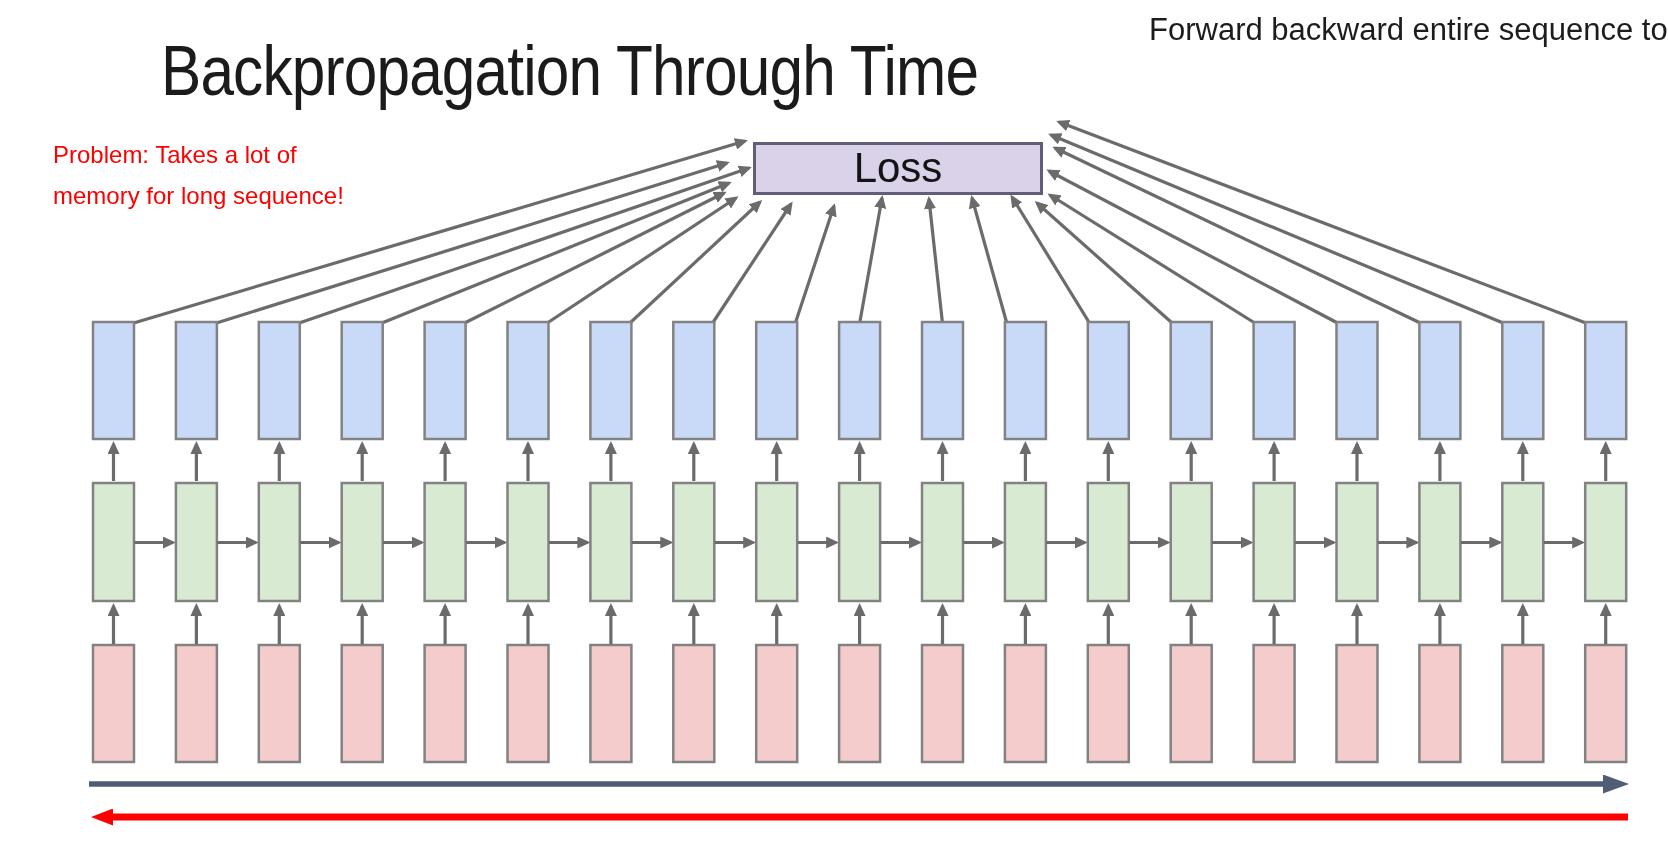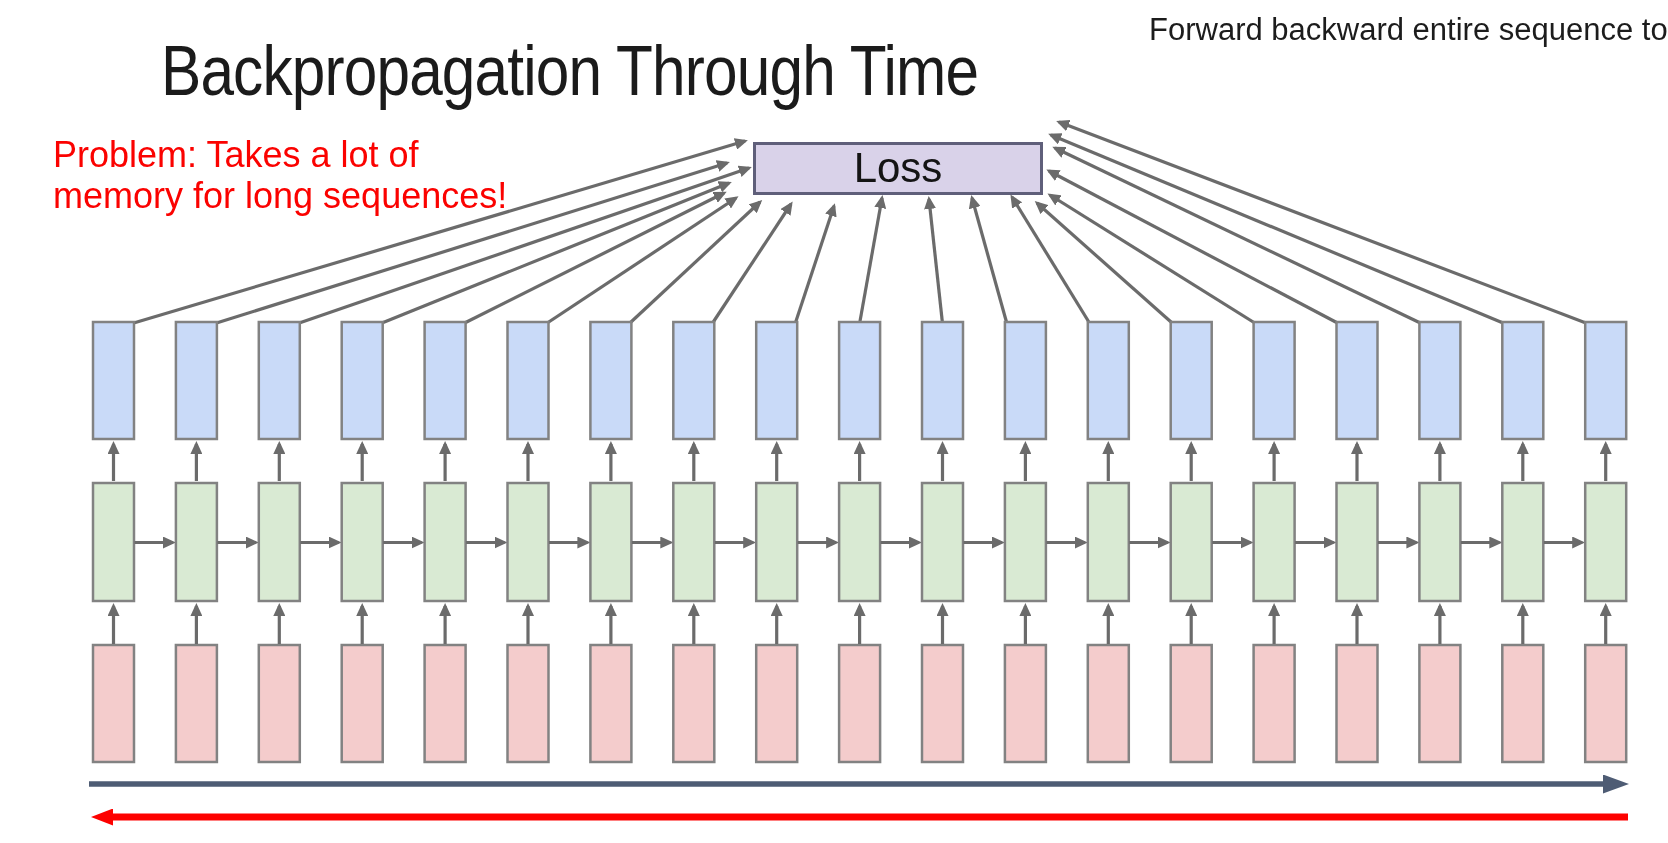--- a/index.html
+++ b/index.html
@@ -10,21 +10,21 @@
   .title{
     position:absolute;left:117px;top:34px;font-size:71px;line-height:1.05;
     font-weight:400;letter-spacing:-1px;color:#1b1b1b;white-space:nowrap;
     transform:scaleX(0.85);transform-origin:left top;
   }
   .tr-note{
     position:absolute;left:1105px;top:9px;font-size:31px;line-height:41px;
     color:#1c1c1c;white-space:nowrap;font-weight:400;
   }
   .problem-note{
-    position:absolute;left:9px;top:134px;font-size:36px;line-height:41px;
+    position:absolute;left:9px;top:134px;font-size:24px;line-height:41px;
     white-space:nowrap;font-weight:400;
   }
   .diagram-svg{position:absolute;left:0;top:0;}
   .loss-box{
     position:absolute;left:709px;top:142px;width:290px;height:53px;
     box-sizing:border-box;border:3px solid #5f5f7a;background:#d9d2e9;
     font-size:42px;line-height:46px;text-align:center;color:#141414;
     white-space:nowrap;
   }
 </style>
@@ -34,21 +34,21 @@
 <div class="slide">
 
   <div class="title">Backpropagation Through Time</div>
 
   <div class="tr-note" style="color: rgb(28, 28, 28);">
     <div>Forward backward entire sequence to</div>
   </div>
 
   <div class="problem-note" style="color: rgb(251, 2, 0);">
     <div>Problem: Takes a lot of</div>
-    <div>memory for long sequences!</div>
+    <div>memory for long sequence!</div>
   </div>
 
   <svg id="diagram" class="diagram-svg" width="1668" height="843" viewBox="0 0 1668 843">
       <defs>
         <marker id="ah-gray" viewBox="0 0 13 12" markerWidth="13" markerHeight="12" refX="10" refY="6" orient="auto" markerUnits="userSpaceOnUse">
           <path d="M0,0 L13,6 L0,12 Z" fill="#6b6b6b"></path>
         </marker>
         <marker id="ah-fwd" viewBox="0 0 26 19" markerWidth="26" markerHeight="19" refX="8" refY="9.5" orient="auto" markerUnits="userSpaceOnUse">
           <path d="M0,0 L26,9.5 L0,19 Z" fill="#4e5c74"></path>
         </marker>

